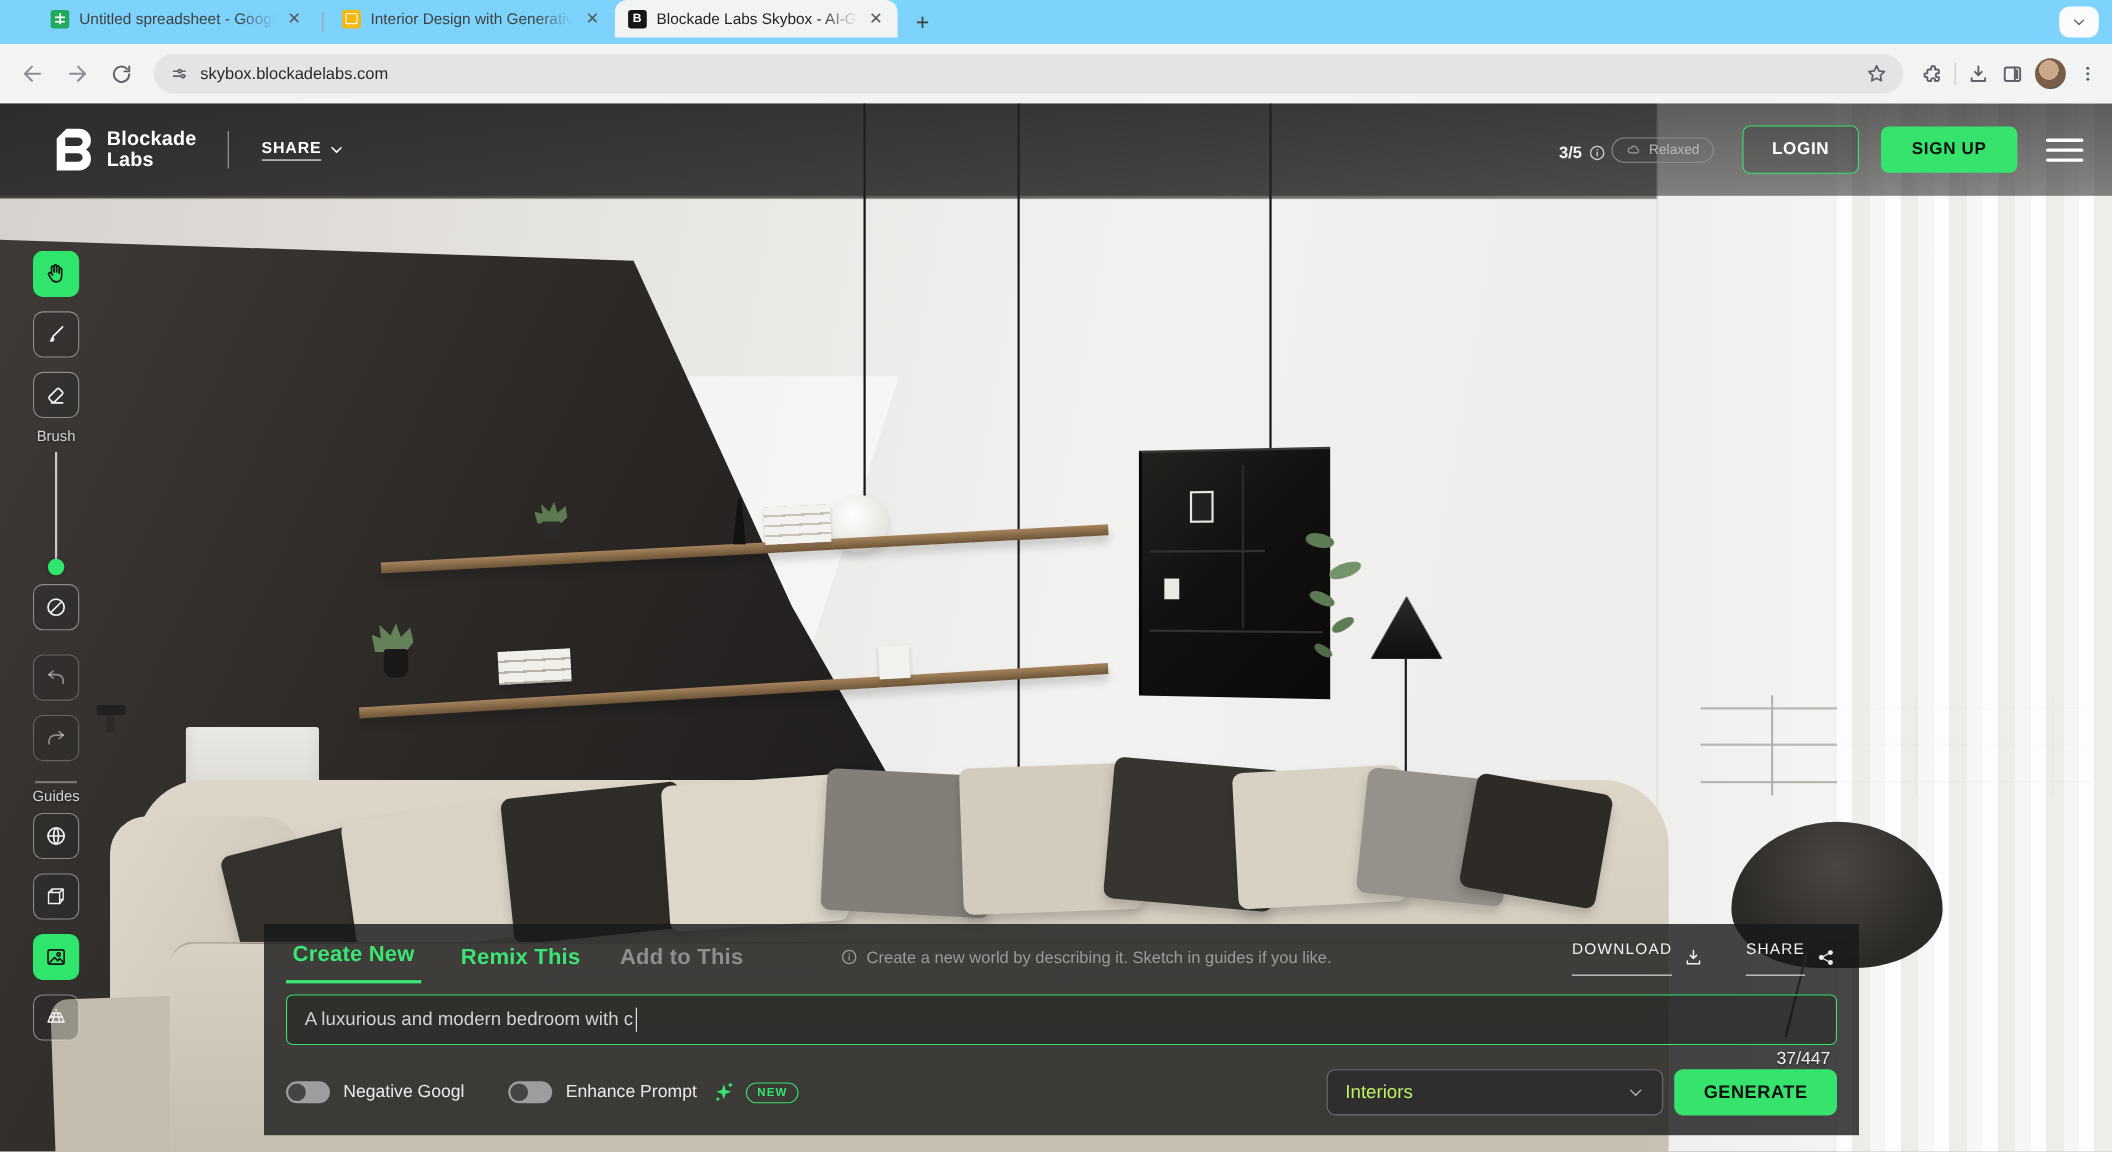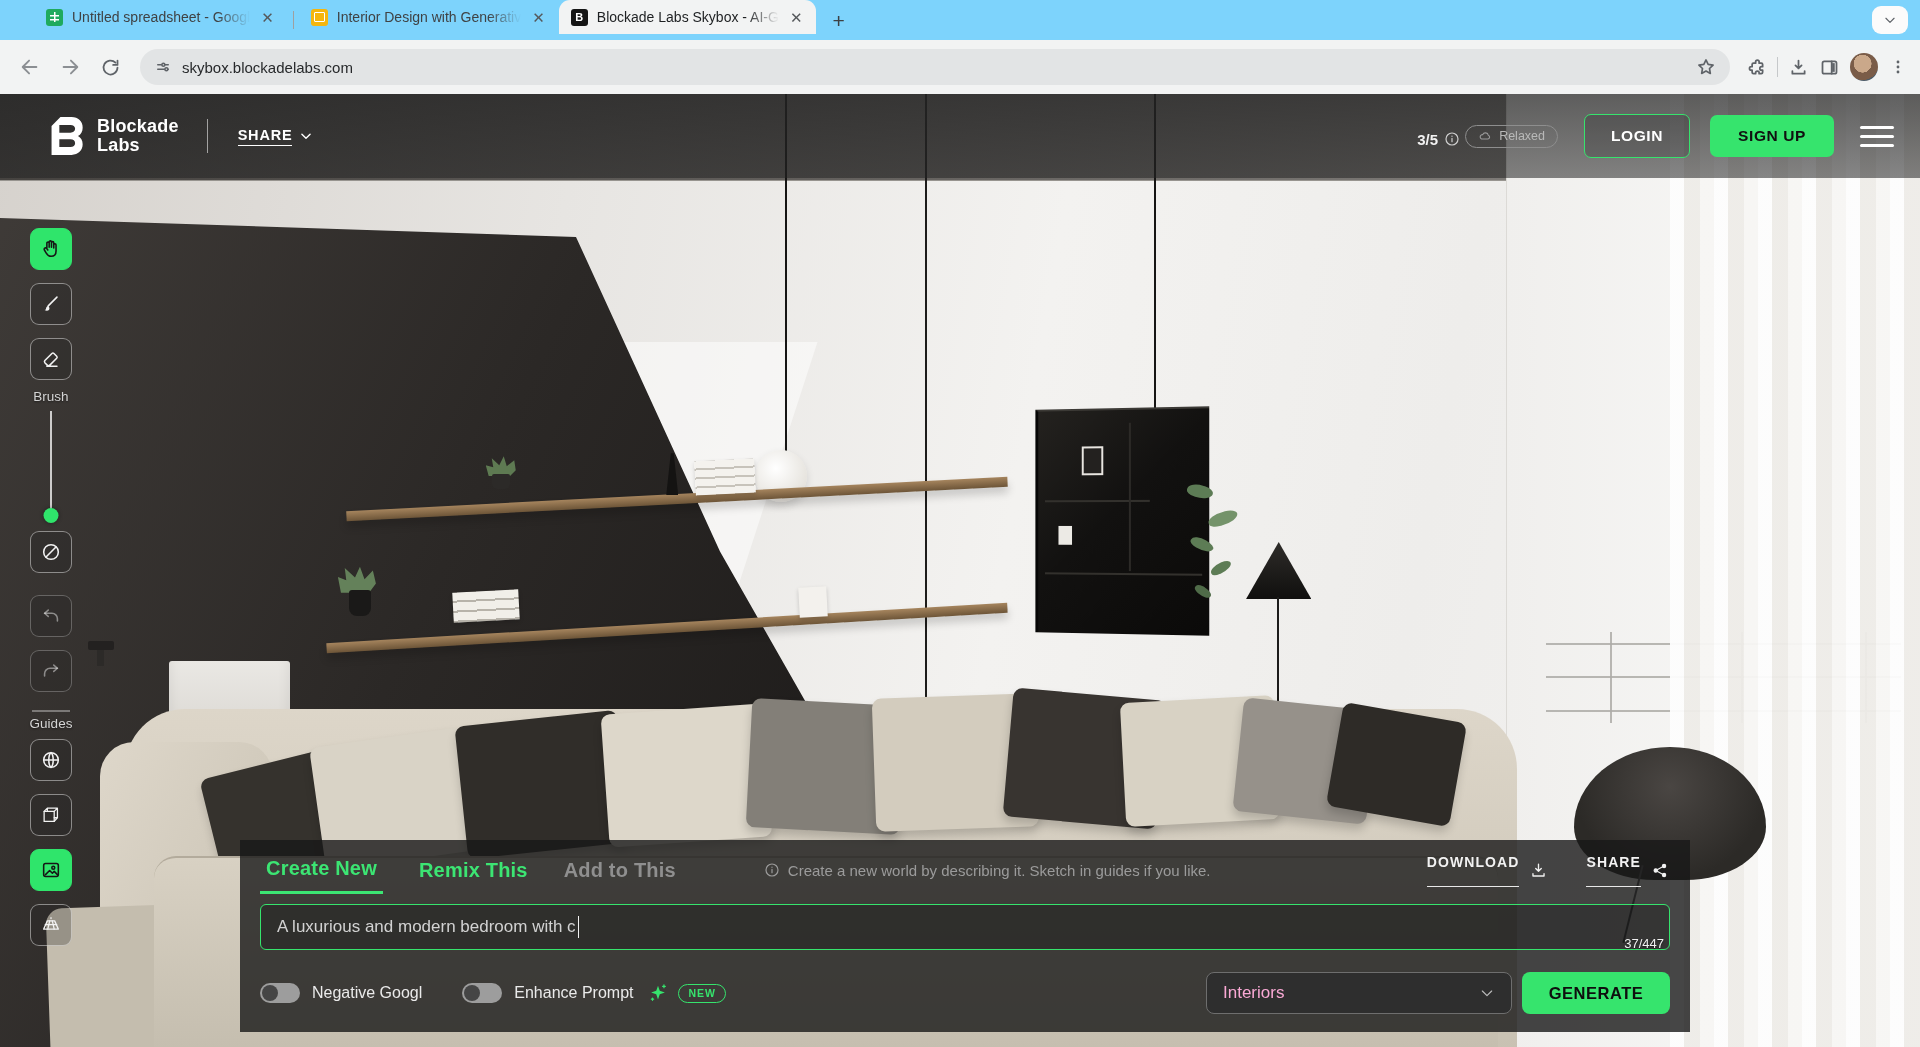--- a/index.html
+++ b/index.html
@@ -161,38 +161,38 @@
   
   .panel{position:absolute;left:240px;top:746px;width:1450px;height:192px;z-index:30;
          background:rgba(24,24,24,.80);box-sizing:border-box;padding:6px 20px 0;}
   .prow1{display:flex;align-items:center;height:48px;}
   .ptab{font-size:20px;font-weight:bold;letter-spacing:.2px;}
   .ptab-wrap{height:100%;display:flex;align-items:center;margin-right:36px;box-sizing:border-box;}
   .ptab-wrap.sel{border-bottom:3px solid #3ce573;padding:0 6px;}
   .green-t{color:#3ce573;} .gray-t{color:#8f8f8f;}
   .hint{display:flex;align-items:center;gap:8px;color:#9b9b9b;font-size:15px;margin-left:52px;}
   .linkgrp{display:flex;align-items:center;gap:10px;}
-  .linklabel{color:#f2f2f2;font-size:14px;font-weight:bold;letter-spacing:1.1px;
+  .linklabel{color:#f2f2f2;font-size:14px;font-weight:normal;letter-spacing:1.1px;
              border-bottom:1.5px solid #e8e8e8;padding-bottom:16px;}
   .prompt{margin-top:10px;height:46px;border:1px solid #36e46d;border-radius:6px;background:rgba(8,8,8,.25);
           display:flex;align-items:center;padding:0 16px;box-sizing:border-box;}
   .prompt .ptext{color:#d2d2d2;font-size:17px;}
   .caret{display:inline-block;width:1.5px;height:22px;background:#f2f2f2;margin-left:2px;vertical-align:-4px;
          animation:blink 1.1s steps(2,start) infinite;}
   @keyframes blink{to{visibility:hidden;}}
-  .charcount{position:absolute;right:26px;top:96px;color:#f0f0f0;font-size:13px;text-shadow:0 1px 2px rgba(0,0,0,.6);}
+  .charcount{position:absolute;right:26px;top:114px;color:#f0f0f0;font-size:16px;text-shadow:0 1px 2px rgba(0,0,0,.6);}
   .prow3{margin-top:22px;display:flex;align-items:center;}
   .toggle{width:40px;height:20px;border-radius:10px;background:#9d9d9d;position:relative;flex:0 0 auto;}
   .toggle i{position:absolute;left:2px;top:2px;width:16px;height:16px;border-radius:50%;background:#454545;}
   .tog-label{color:#eaeaea;font-size:16px;margin-left:12px;}
   .gap40{width:40px;flex:0 0 auto;}
   .newbadge{margin-left:9px;border:1.5px solid #36e46d;border-radius:999px;color:#36e46d;
             font-size:10.5px;font-weight:bold;letter-spacing:1px;padding:2.5px 9px;}
   .styleselect{margin-left:auto;width:306px;height:42px;background:#2e2e2e;border:1px solid #6e6e6e;border-radius:8px;
-      display:flex;align-items:center;padding:0 16px;box-sizing:border-box;color:#f9a8d4;font-size:17px;}
+      display:flex;align-items:center;padding:0 16px;box-sizing:border-box;color:#bef264;font-size:17px;}
   .btn-generate{margin-left:10px;width:148px;height:42px;border-radius:8px;background:#36e46d;color:#0e0e0e;
       font-size:16.5px;font-weight:bold;letter-spacing:.5px;display:grid;place-items:center;}
 </style>
 </head>
 <body>
 
 <div id="app">
 
   <div class="tabstrip">
     <div class="tab">

